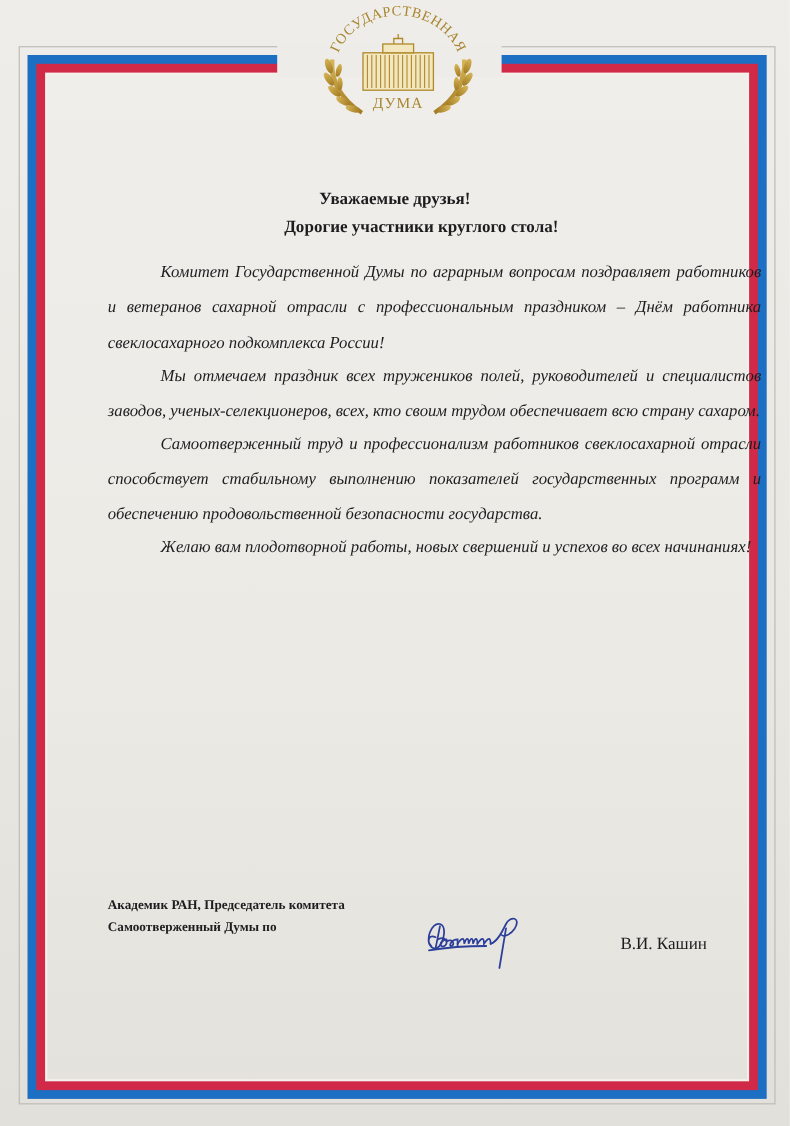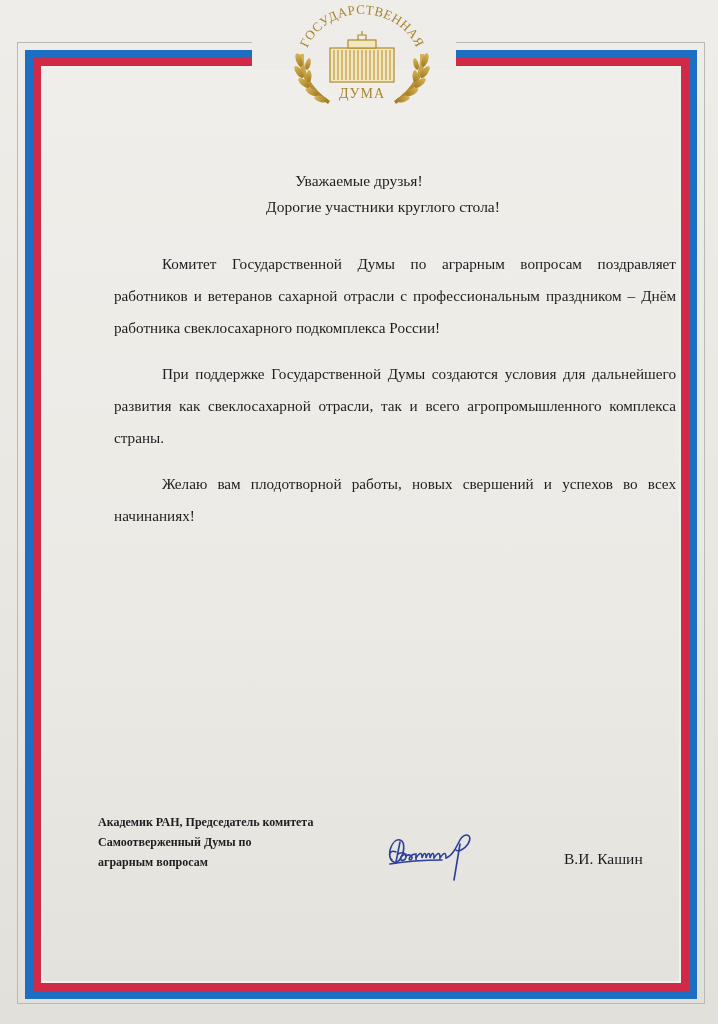--- a/index.html
+++ b/index.html
@@ -15,23 +15,23 @@
   
   .blue-frame { left:25px; top:50px; width:672px; height:949px; background:#1d6fc4; }
   .red-frame  { left:33px; top:58px; width:656px; height:933px; background:#d12a48; }
   .inner-line { left:41px; top:66px; width:640px; height:917px; background:#f4f1ec; }
   .paper { left:43px; top:68px; width:636px; height:913px; background: linear-gradient(180deg,#efeeea 0%,#ebeae5 60%,#e4e2dc 100%); }
   
   .crest-gap { left:252px; top:40px; width:204px; height:30px; background:#edece8; }
 
   .crest { left:282px; top:4px; width:160px; height:104px; }
 
-  .heading { left:0; width:718px; text-align:center; font-weight:normal; font-size:15.5px; }
+  .heading { left:0; width:718px; text-align:center; font-weight:bold; font-size:15.5px; }
   .para { left:98px; width:594px; font-size:15.2px; line-height:32px; text-align:justify; text-align-last:left; }
-  .para p { margin:16px; text-indent:48px; }
+  .para p { margin:0; text-indent:48px;font-style:italic; }
   .sig-title { left:98px; top:812px; font-weight:bold; font-size:12px; line-height:20px; }
   .sig-name { left:536px; top:850px; font-size:15.5px;margin-left:28px; }
   .signature { left:382px; top:830px; width:120px; height:52px; }
 </style>
 </head>
 <body>
 
 <div class="abs outer-line"></div>
 <div class="abs blue-frame"></div>
 <div class="abs red-frame"></div>
@@ -96,28 +96,28 @@
     </g>
     <text x="80" y="94" text-anchor="middle" font-family="Liberation Serif, serif" font-size="14" fill="#a98530" letter-spacing="1">ДУМА</text>
   </svg>
 </div>
 
 <div class="abs heading" style="top:172px;">Уважаемые друзья!</div>
 <div class="abs heading" style="top:198px;padding-left:24px;">Дорогие участники круглого стола!</div>
 
 <div class="abs para" style="top:232px;">
   <p>Комитет Государственной Думы по аграрным вопросам поздравляет работников и ветеранов сахарной отрасли с профессиональным праздником – Днём работника свеклосахарного подкомплекса России!</p>
-  <p style="margin-top:-2px;">При поддержке Государственной Думы создаются условия для дальнейшего развития как свеклосахарной отрасли, так и всего агропромышленного комплекса страны.</p>
+  <p style="margin-top:-2px;">Мы отмечаем праздник всех тружеников полей, руководителей и специалистов заводов, ученых-селекционеров, всех, кто своим трудом обеспечивает всю страну сахаром.</p>
+  <p style="margin-top:-2px;">Самоотверженный труд и профессионализм работников свеклосахарной отрасли способствует стабильному выполнению показателей государственных программ и обеспечению продовольственной безопасности государства.</p>
   <p style="margin-top:-2px;">Желаю вам плодотворной работы, новых свершений и успехов во всех начинаниях!</p>
 </div>
 
 <div class="abs sig-title">
   <div>Академик РАН, Председатель комитета</div>
   <div>Самоотверженный Думы по</div>
-  <div>аграрным вопросам</div>
 </div>
 
 <div class="abs signature">
   <svg width="120" height="52" viewBox="0 0 120 52">
     <g fill="none" stroke="#2c3f9a" stroke-width="1.6" stroke-linecap="round">
       <path d="M14 22 C6 18 6 30 12 32 C20 35 26 12 18 10 C10 8 4 26 10 30"></path>
       <path d="M18 12 L14 32"></path>
       <path d="M16 24 C24 20 26 28 22 30 C18 32 16 26 24 24"></path>
       <path d="M24 26 C30 22 32 30 28 30 C26 30 28 24 34 24 L34 30"></path>
       <path d="M34 28 C38 22 40 22 40 28 C42 22 44 22 44 28 C46 22 48 22 48 28 C50 22 52 22 52 28"></path>

